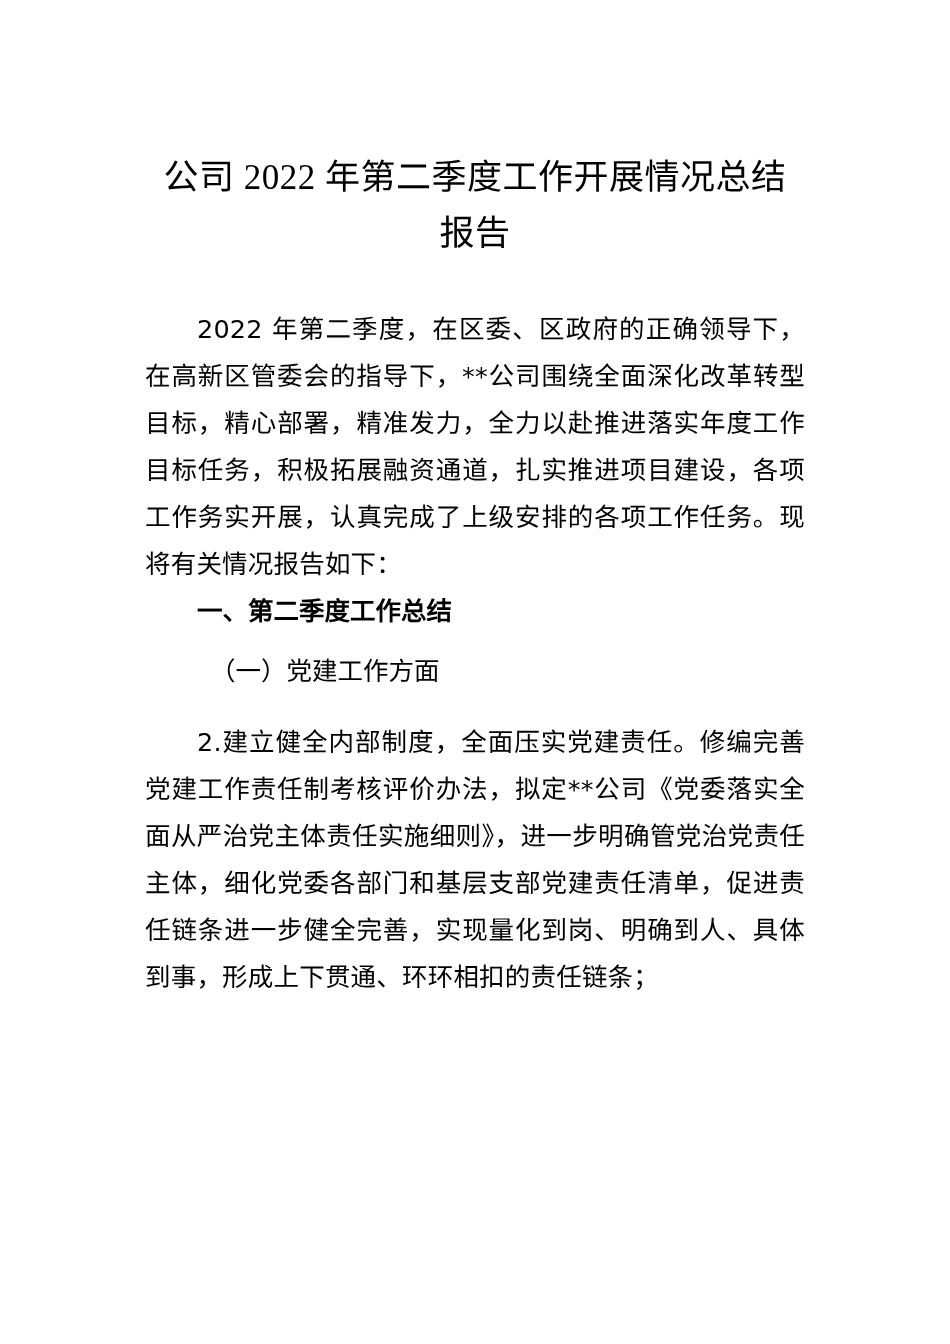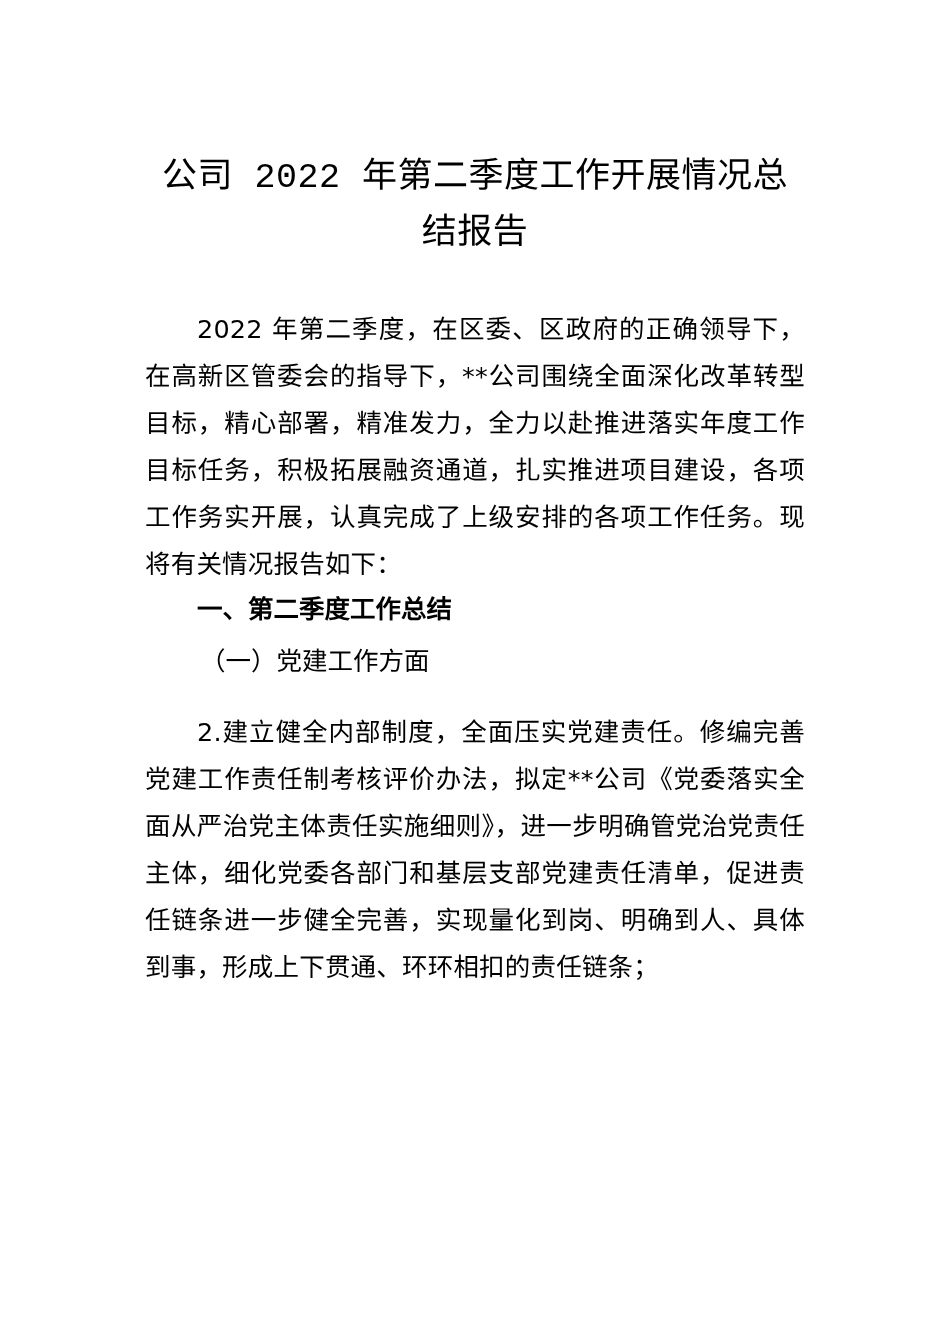--- a/index.html
+++ b/index.html
@@ -17,21 +17,21 @@
   }
   .page {
     box-sizing: border-box;
     width: 950px;
     height: 1344px;
     padding: 150px 145px 60px 145px;
     background: #ffffff;
     position: relative;
   }
   .doc-title {
-    font-family: Liberation Mono, monospace;
+    font-family: Liberation Serif, serif;
     font-size: 35px;
     line-height: 56px;
     text-align: center;
     font-weight: 400;
     letter-spacing: 0.5px;
     margin: 0 0 44px 0;
     padding: 0 6px;
   }
   .body-text {
     font-size: 25.5px;
@@ -47,27 +47,26 @@
   }
   .para-gap {
     margin-top: 24px;
   }
   .heading-line {
     font-size: 25.5px;
     line-height: 47px;
     font-weight: bold;
     text-indent: 52px;
     margin: 0;
-    font-family: Liberation Mono, monospace;
   }
   .sub-heading-line {
     font-size: 25.5px;
     line-height: 47px;
     text-indent: 52px;
-    margin: 3px;
+    margin: 13px;
   }
 </style>
 </head>
 <body>
 
 <div class="page">
 
   <h1 class="doc-title">公司 2022 年第二季度工作开展情况总结报告</h1>
 
   <p class="body-text indent">2022 年第二季度，在区委、区政府的正确领导下，在高新区管委会的指导下，**公司围绕全面深化改革转型目标，精心部署，精准发力，全力以赴推进落实年度工作目标任务，积极拓展融资通道，扎实推进项目建设，各项工作务实开展，认真完成了上级安排的各项工作任务。现将有关情况报告如下：</p>

